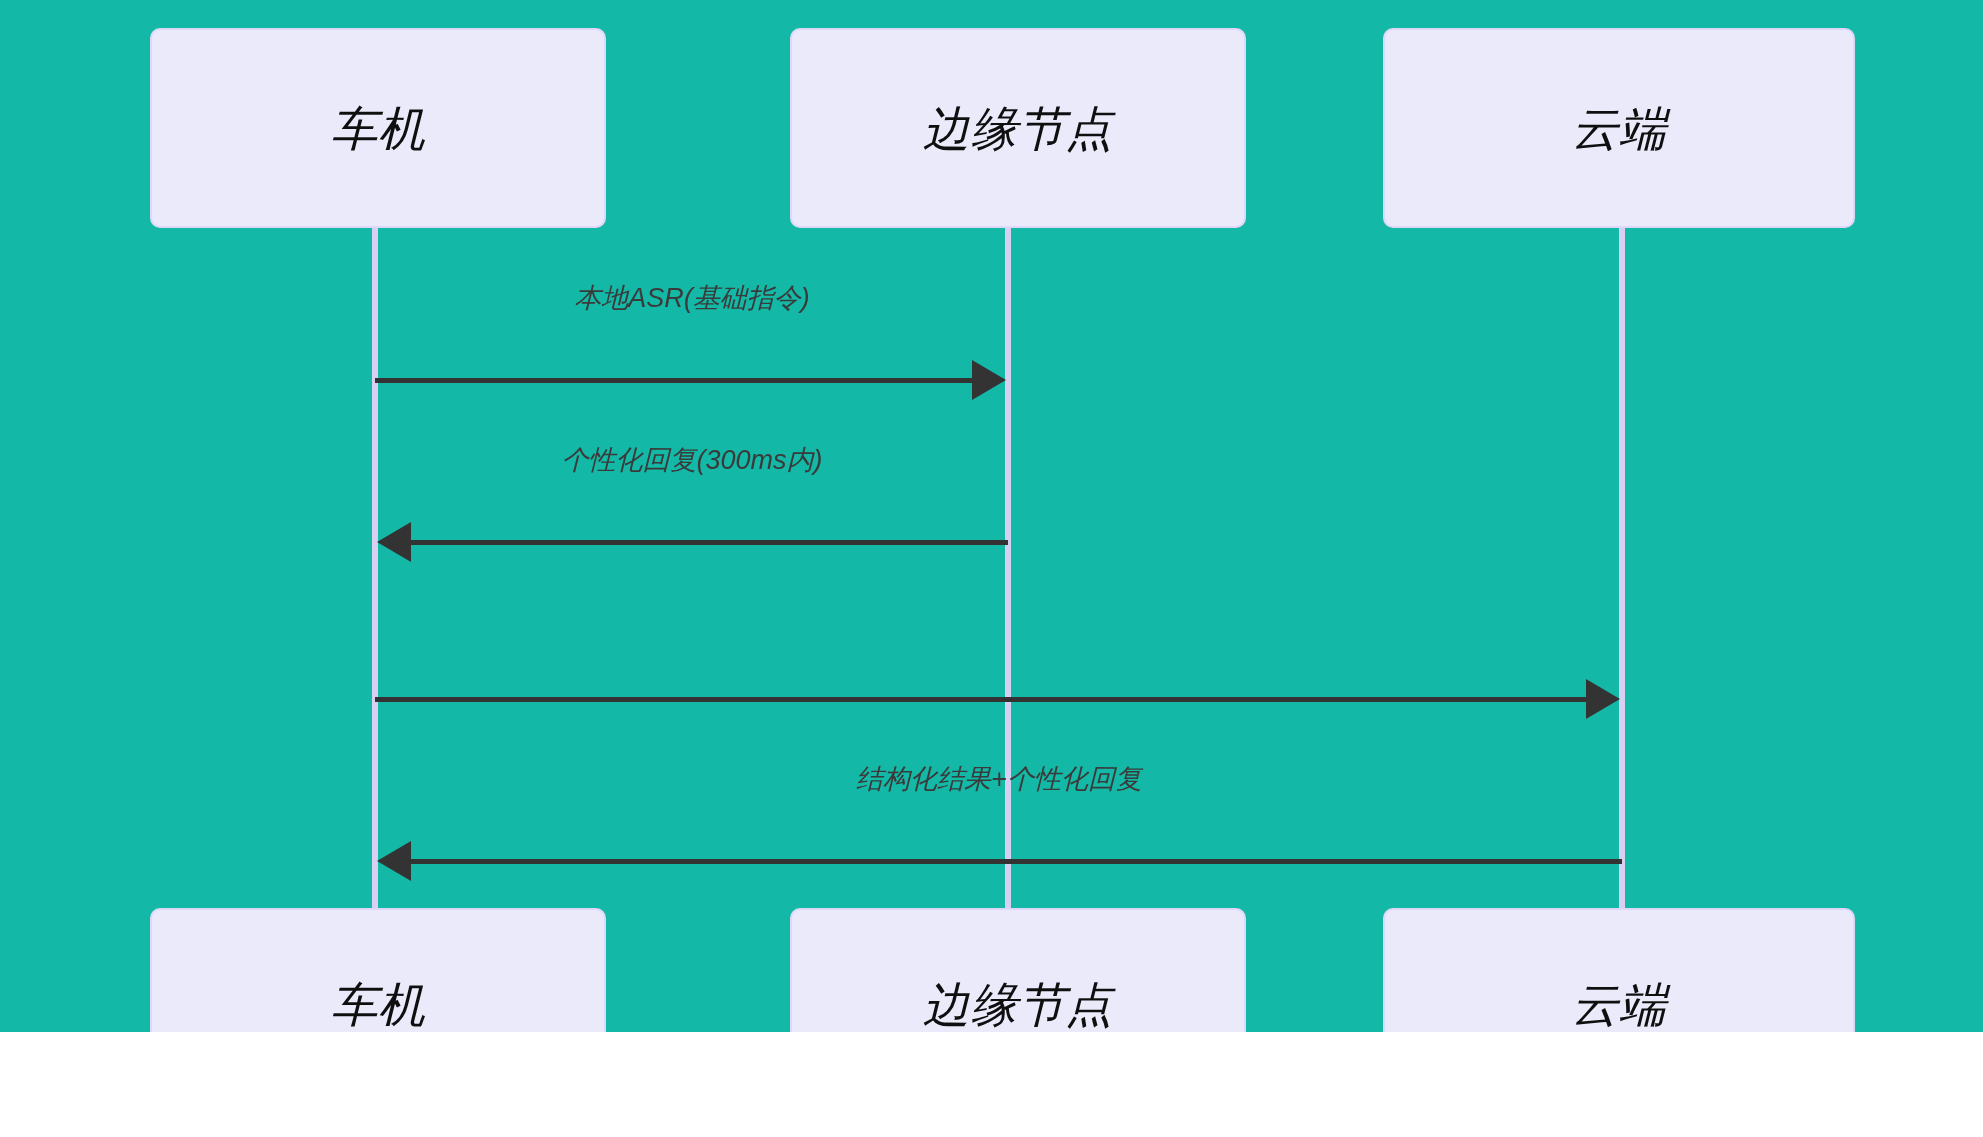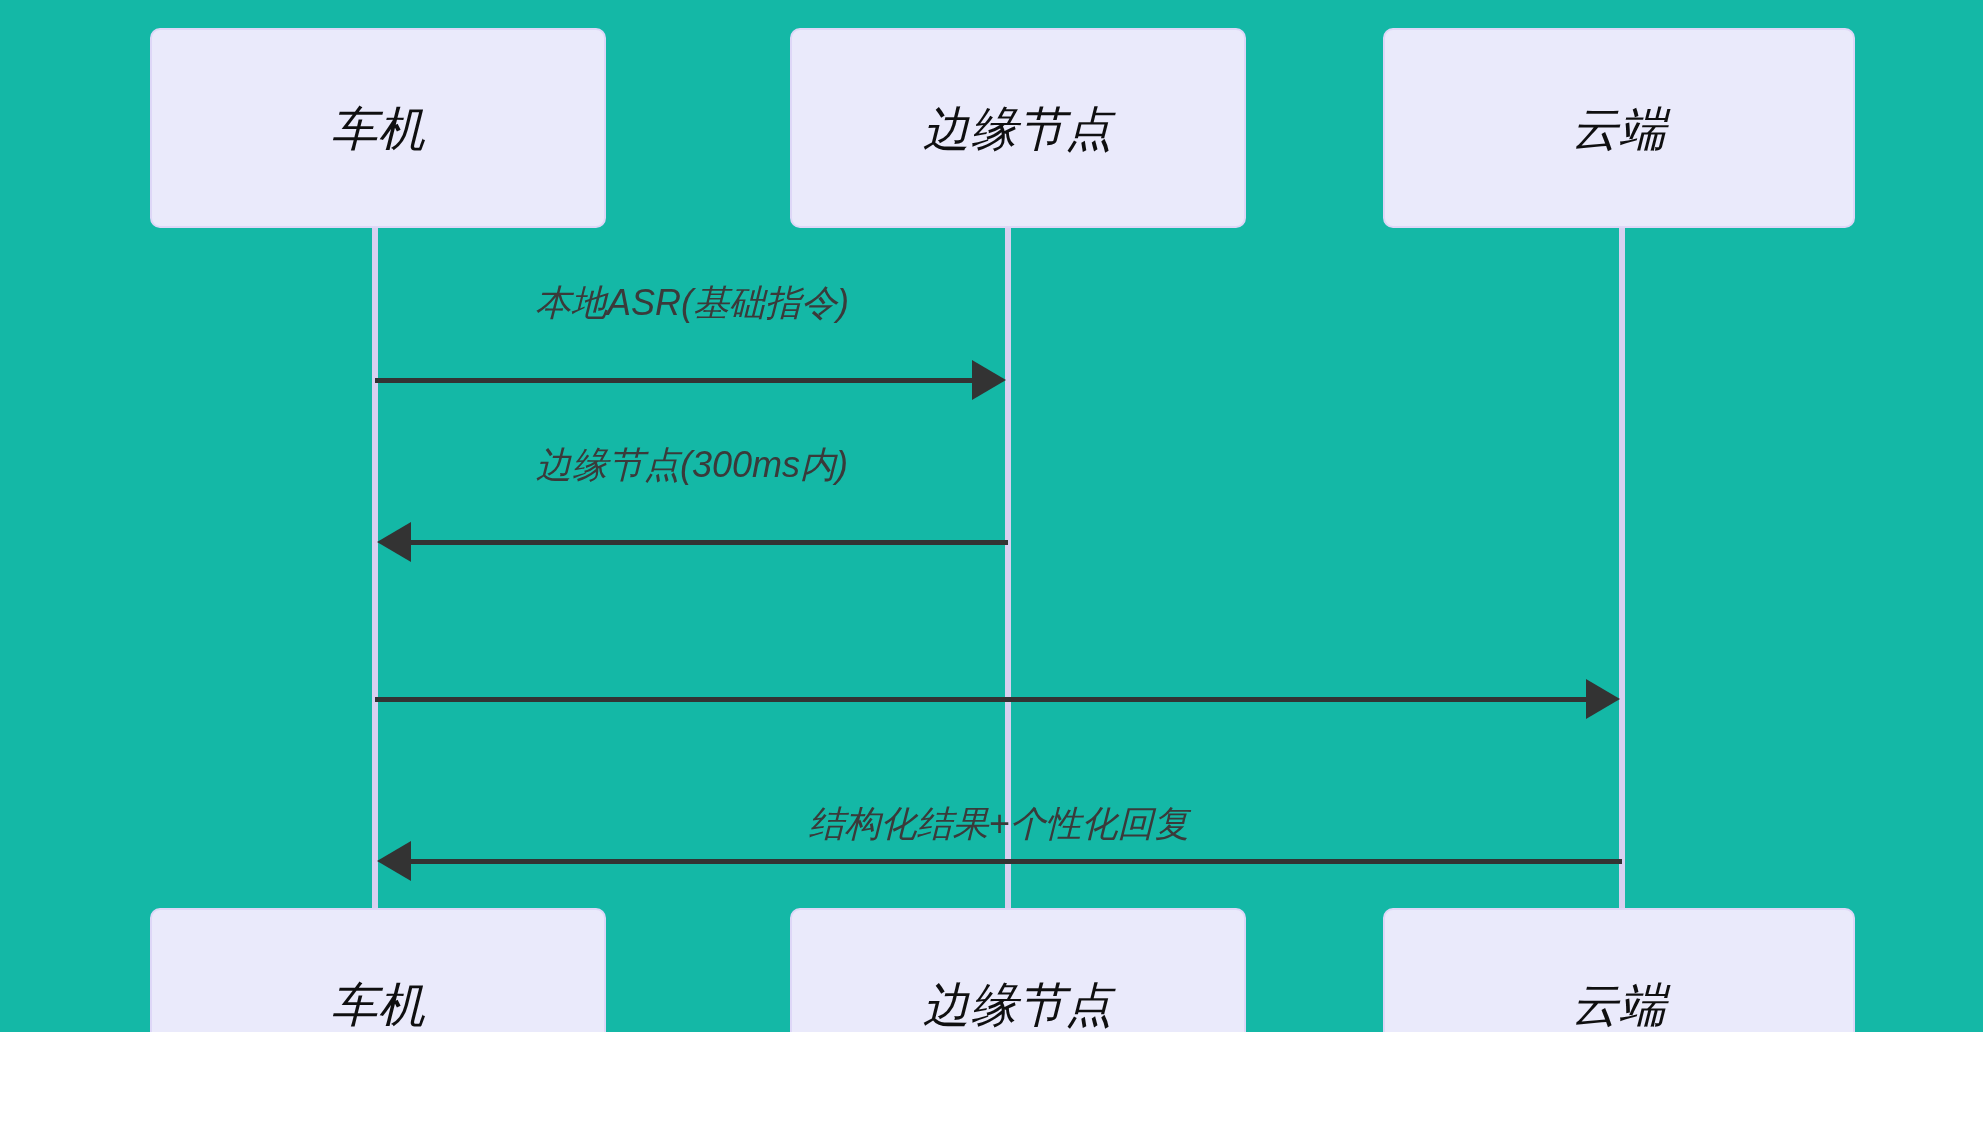--- a/index.html
+++ b/index.html
@@ -53,21 +53,21 @@
     border-bottom: 20px solid transparent;
   }
   .msg-head.right {
     border-left: 34px solid #333333;
   }
   .msg-head.left {
     border-right: 34px solid #333333;
   }
   .msg-label {
     position: absolute;
-    font-size: 36px;
+    font-size: 27px;
     color: #3a3a3a;
     white-space: nowrap;
     transform: translateX(-50%);
     line-height: 1;
   }
 </style>
 </head>
 <body>
 
 <div id="canvas">
@@ -83,28 +83,28 @@
     <span class="participant-label">边缘节点</span>
   </div>
   <div class="participant-box" style="left:1383px; top:28px; width:472px; height:200px;">
     <span class="participant-label">云端</span>
   </div>
 
   <div class="msg-label" style="left:692px; top:285px;">本地ASR(基础指令)</div>
   <div class="msg-line" style="left:375px; top:378px; width:597px;"></div>
   <div class="msg-head right" style="left:972px; top:360px;"></div>
 
-  <div class="msg-label" style="left:692px; top:447px;">边缘节点(300ms内)</div>
+  <div class="msg-label" style="left:692px; top:447px;">个性化回复(300ms内)</div>
   <div class="msg-line" style="left:411px; top:540px; width:597px;"></div>
   <div class="msg-head left" style="left:377px; top:522px;"></div>
 
   <div class="msg-line" style="left:375px; top:697px; width:1211px;"></div>
   <div class="msg-head right" style="left:1586px; top:679px;"></div>
 
-  <div class="msg-label" style="left:999px; top:766px;margin-top:40px;">结构化结果+个性化回复</div>
+  <div class="msg-label" style="left:999px; top:766px;">结构化结果+个性化回复</div>
   <div class="msg-line" style="left:411px; top:859px; width:1211px;"></div>
   <div class="msg-head left" style="left:377px; top:841px;"></div>
 
   <div class="participant-box" style="left:150px; top:908px; width:456px; height:192px;">
     <span class="participant-label">车机</span>
   </div>
   <div class="participant-box" style="left:790px; top:908px; width:456px; height:192px;">
     <span class="participant-label">边缘节点</span>
   </div>
   <div class="participant-box" style="left:1383px; top:908px; width:472px; height:192px;">

